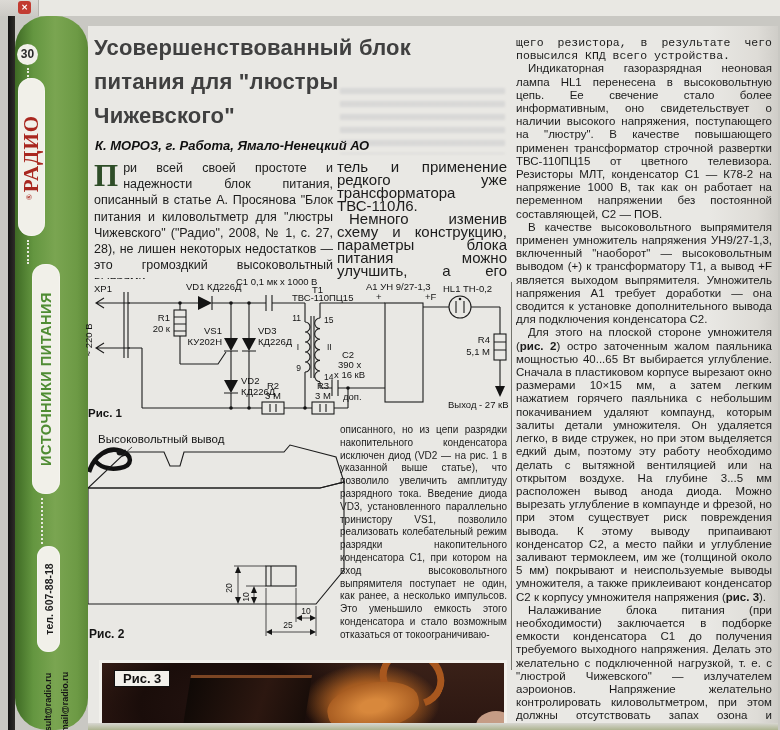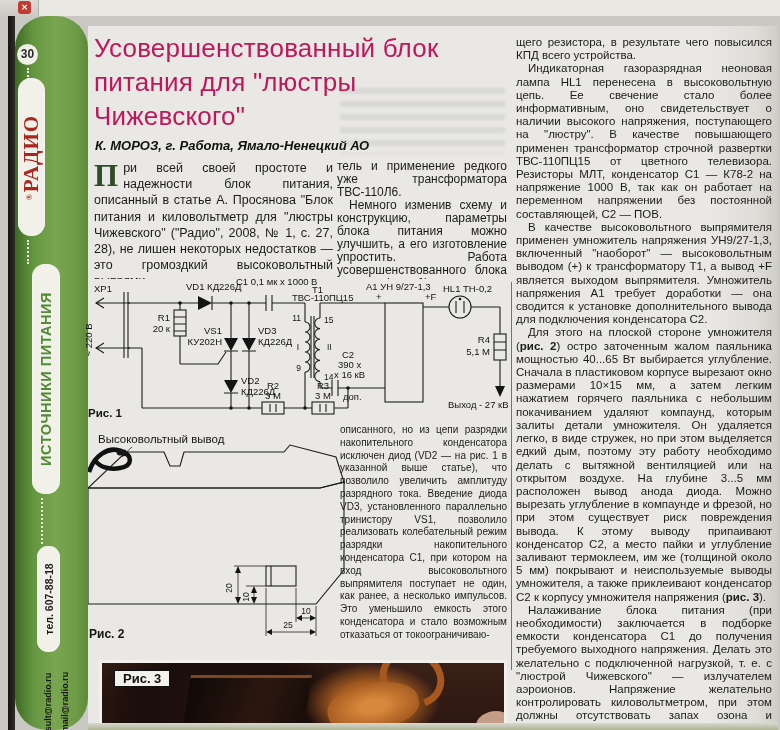--- a/index.html
+++ b/index.html
@@ -24,29 +24,29 @@
            color:#2a2a2a;font-size:12px;font-weight:bold;text-align:center;line-height:21px;}
   .vdots{border-left:2px dotted #e9e9df;width:0;}
   .logo-red{color:#a9271f;font-family:"Liberation Serif",serif;font-weight:bold;font-size:21px;letter-spacing:1px;}
   .logo-reg{font-size:8px;vertical-align:6px;margin-right:1px;}
   .section-green{color:#4f8c33;font-weight:bold;font-size:14.5px;letter-spacing:.5px;}
   .phone-txt{color:#1d1d1d;font-weight:bold;font-size:10.5px;}
   .emails{left:25px;top:646px;width:34px;height:80px;display:flex;}
   .emails>div{width:17px;display:flex;align-items:center;justify-content:center;}
   .emails span{transform:rotate(-90deg);white-space:nowrap;font-size:9px;font-weight:bold;color:#161616;}
   
-  .title{left:94px;top:31px;width:420px;font-size:26px;line-height:34px;font-weight:normal;color:#be185d;letter-spacing:.2px;}
+  .title{left:94px;top:31px;width:420px;font-size:22px;line-height:34px;font-weight:bold;color:#404040;letter-spacing:.2px;}
   .author{left:95px;top:138px;width:410px;font-size:13px;font-weight:bold;font-style:italic;color:#101010;}
   .body-col{text-align:justify;color:#1b1b1b;}
   .col1{left:94px;top:160px;width:239px;height:119px;font-size:12.5px;line-height:16.2px;overflow:hidden;}
-  .col2a{left:337px;top:160px;width:170px;height:119px;font-size:12px;line-height:13px;overflow:hidden;}
+  .col2a{left:337px;top:160px;width:170px;height:119px;font-size:15px;line-height:13px;overflow:hidden;}
   .col2b{left:340px;top:424px;width:167px;height:233px;font-size:10px;line-height:12.8px;overflow:hidden;}
   .col3{left:516px;top:36px;width:256px;height:690px;font-size:11.5px;line-height:13.2px;overflow:hidden;}
   .col3 p{margin:0;text-indent:12px;}
-  .col3 p.noind{text-indent:0;}
+  .col3 p.noind{text-indent:0;font-family:Liberation Mono, monospace;}
   .dropcap{float:left;font-size:31px;line-height:27px;font-weight:bold;color:#2e4d28;
            margin:2px 5px 0 0;font-family:"Liberation Serif",serif;}
   .indent{text-indent:12px;}
   .colrule{left:511px;top:282px;width:1px;height:388px;background:#73736c;}
   .bstrip{left:88px;top:723px;width:690px;height:7px;background:linear-gradient(#d8d7d2,#adb490);}
   .ghost{background:repeating-linear-gradient(180deg,rgba(105,110,122,.12) 0 6px,rgba(0,0,0,0) 6px 13px);
          filter:blur(1.2px);}
   
   svg text{font-family:"Liberation Sans",sans-serif;fill:#141414;font-size:9.5px;}
   svg .cap{font-size:11.5px;font-weight:bold;}

